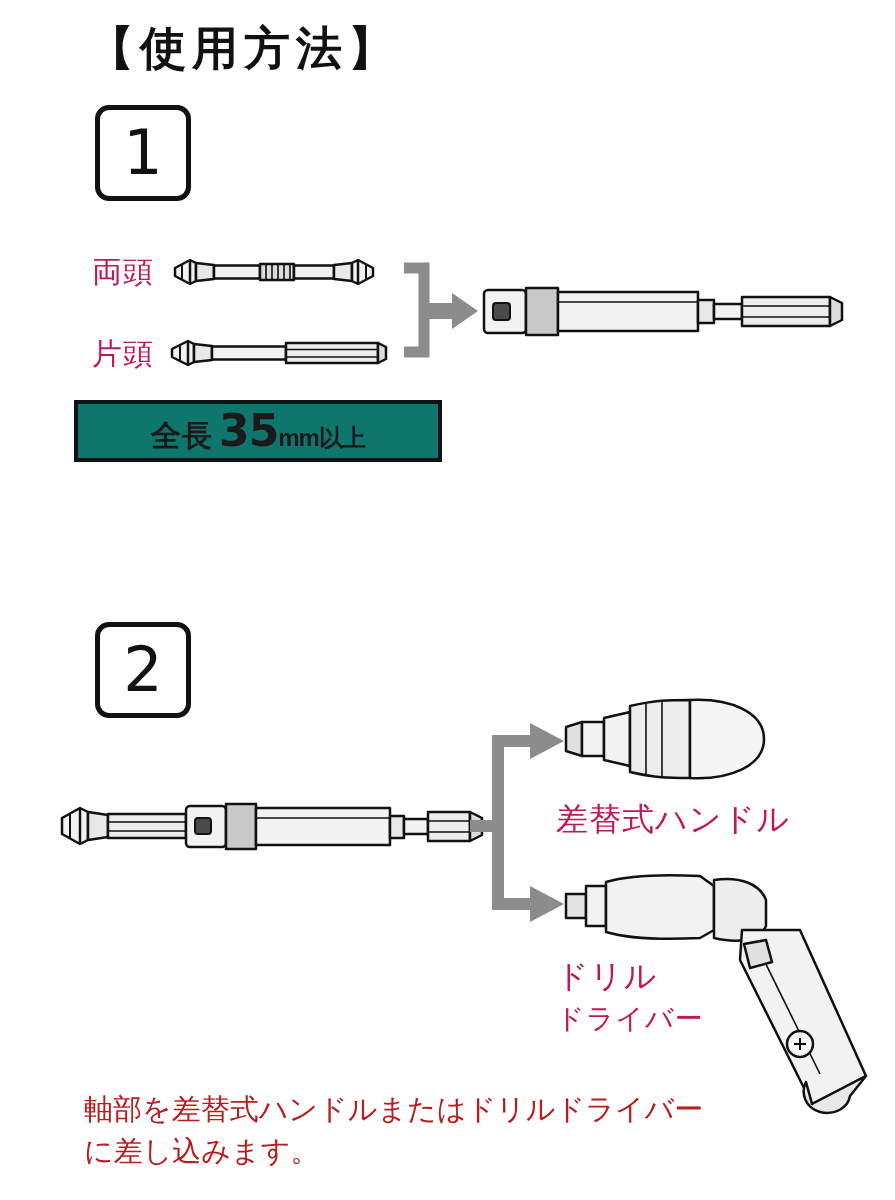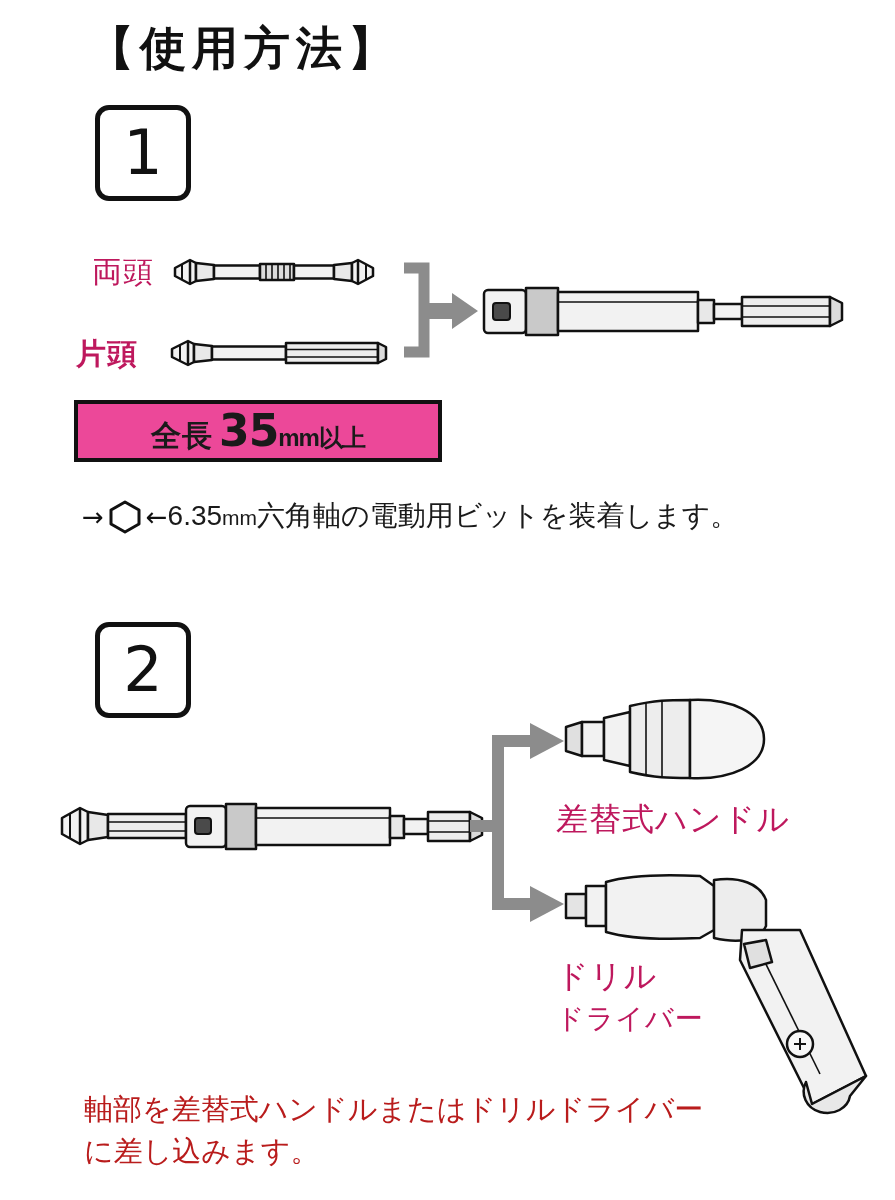--- a/index.html
+++ b/index.html
@@ -71,32 +71,32 @@
   .jp-body {
     position: absolute;
     font-size: 28px;
     color: #b91c1c;
     white-space: nowrap;
     letter-spacing: 0px;
   }
 
   
   #label-ryoutou { left: 92px; top: 252px; }
-  #label-katatou { left: 76px; top: 334px; font-weight: bold; }
+  #label-katatou { left: 92px; top: 334px; }
 
   
   #length-box {
     position: absolute;
     left: 74px;
     top: 400px;
     width: 368px;
     height: 62px;
     border: 4px solid #111;
     box-sizing: border-box;
-    background: #ec4899;
+    background: #0f766e;
   }
   #length-box .inner {
     position: absolute;
     left: 0; right: 0; top: 50%;
     transform: translateY(-50%);
     text-align: center;
     white-space: nowrap;
   }
   #length-box .t1 {
     font-size: 30px;
@@ -183,27 +183,20 @@
 
   <div class="jp-label" id="label-ryoutou">両頭</div>
   <div class="jp-label" id="label-katatou">片頭</div>
 
   <div id="length-box">
     <div class="inner">
       <span class="t1">全長</span><span class="t2">35</span><span class="t3">mm以上</span>
     </div>
   </div>
 
-  <div id="hex-line">
-    <span class="arrow-l">→</span><span class="hexwrap">
-      <svg width="42" height="46" viewBox="0 0 42 46">
-        <polygon points="21,8 35,16 35,30 21,38 7,30 7,16" fill="#ffffff" stroke="#111111" stroke-width="3" stroke-linejoin="round"></polygon>
-      </svg>
-    </span><span class="arrow-r">←</span><span class="hextext"><span>6.35</span><span class="sm">mm</span><span>六角軸の電動用ビットを装着します。</span></span>
-  </div>
 
   <div class="step-box" id="step2-box">
     <div class="num">2</div>
   </div>
 
   <div class="jp-label" id="label-drill-1">ドリル</div>
   <div class="jp-label" id="label-handle">差替式ハンドル</div>
   <div class="jp-label" id="label-drill-2">ドライバー</div>
 
   <div class="jp-body" id="bottom-text-1">軸部を差替式ハンドルまたはドリルドライバー</div>

